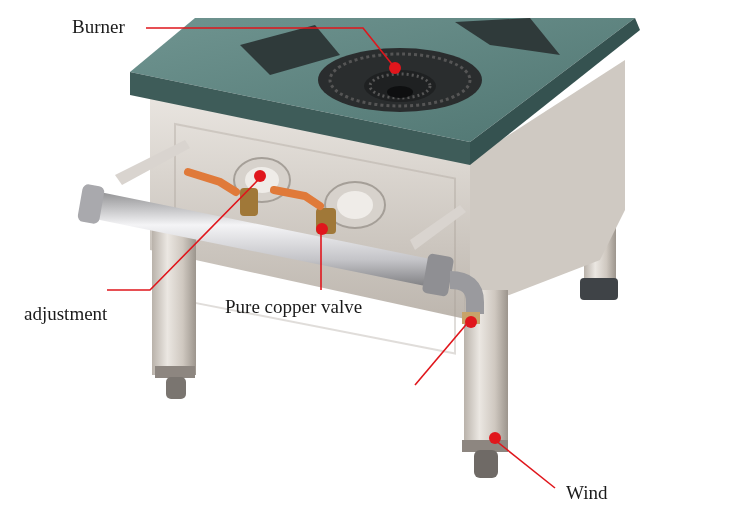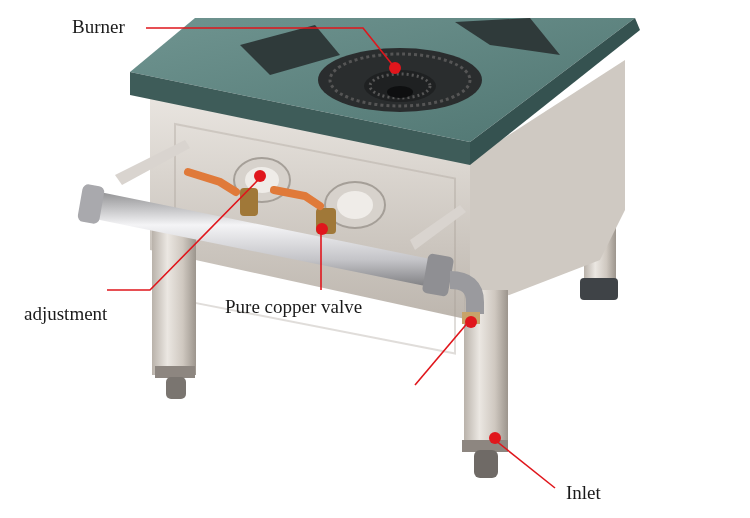--- a/index.html
+++ b/index.html
@@ -112,14 +112,14 @@
       <circle cx="260" cy="176" r="6"></circle>
       <circle cx="322" cy="229" r="6"></circle>
       <circle cx="471" cy="322" r="6"></circle>
       <circle cx="495" cy="438" r="6"></circle>
     </g>
   </svg>
 
   <div class="label" style="left:72px; top:16px;">Burner</div>
   <div class="label" style="left:24px; top:295px;margin-top:8px;">adjustment</div>
   <div class="label" style="left:225px; top:296px;">Pure copper valve</div>
-  <div class="label" style="left:566px; top:482px;">Inlet</div>
+  <div class="label" style="left:566px; top:482px;">Wind</div>
 </div>
 
 </body></html>

